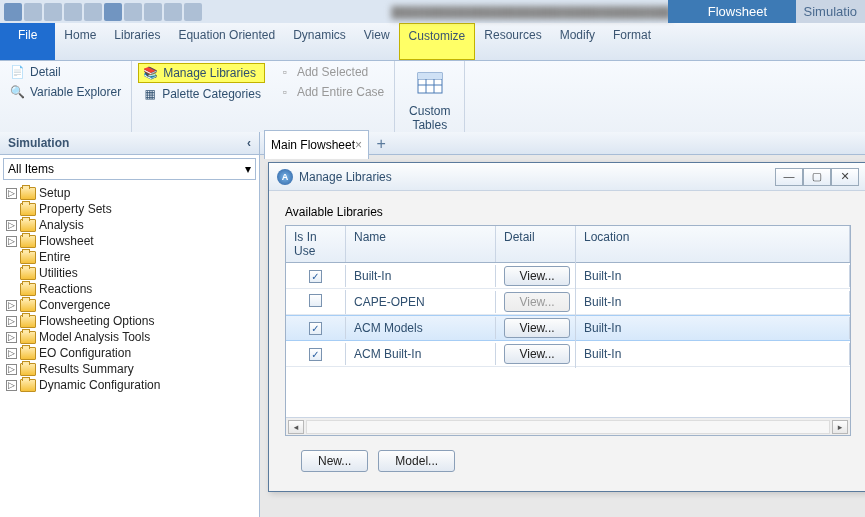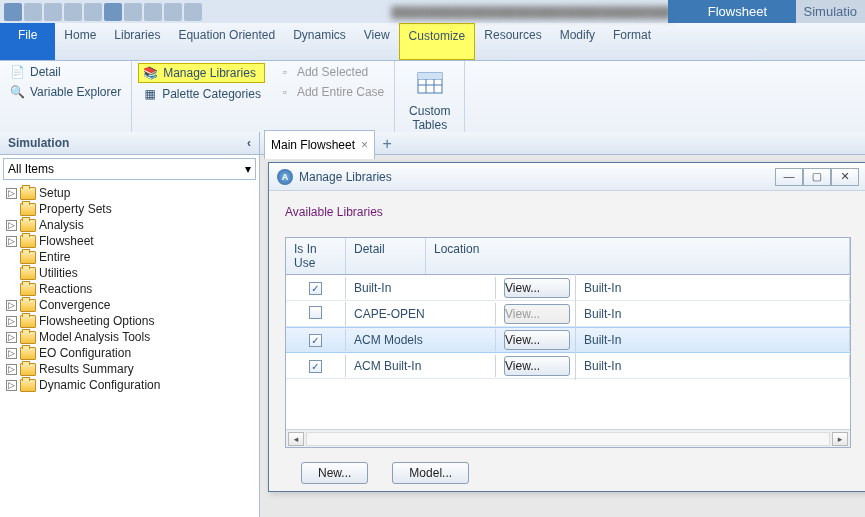--- a/index.html
+++ b/index.html
@@ -31,43 +31,43 @@
 .sidebar-hdr{height:23px;background:linear-gradient(#f2f6fb,#dce6f2);border-bottom:1px solid #a7bcd6;display:flex;align-items:center;padding:0 8px;font-weight:bold;color:#3b5572;justify-content:space-between}
 .combo{height:22px;border:1px solid #a7bcd6;margin:3px;display:flex;align-items:center;padding:0 4px;background:#fff;justify-content:space-between}
 .tree{flex:1;overflow:auto;padding:2px 0}
 .tree-item{display:flex;align-items:center;gap:3px;padding:1px 0 1px 6px;cursor:pointer;color:#222}
 .tree-item .exp{width:11px;height:11px;display:inline-flex;align-items:center;justify-content:center;border:1px solid #888;font-size:9px;line-height:9px;background:#fff;color:#555}
 .tree-item .exp.none{border:none}
 .folder{width:16px;height:13px;background:linear-gradient(#ffe9a8,#f5c13b);border:1px solid #c09020;border-radius:1px;position:relative}
 .folder.open:before{content:"";position:absolute;top:-3px;left:1px;width:6px;height:3px;background:#ffe9a8;border:1px solid #c09020;border-bottom:none}
 .main{flex:1;background:#e8e8e8;position:relative}
 .tabstrip{height:23px;background:linear-gradient(#f2f6fb,#dce6f2);border-bottom:1px solid #a7bcd6;display:flex;align-items:center;padding-left:4px;gap:4px}
-.doc-tab{background:#fff;border:1px solid #a7bcd6;border-bottom:none;padding:14px 6px;display:flex;align-items:center;gap:6px;height:21px;margin-top:2px}
+.doc-tab{background:#fff;border:1px solid #a7bcd6;border-bottom:none;padding:14px 6px;display:flex;align-items:center;height:21px;margin-top:2px}
 .doc-tab .x{color:#888;font-size:12px;cursor:pointer}
 .plus{width:16px;height:16px;font-size:16px;color:#5a7a9c;text-align:center;cursor:pointer}
 .dialog{position:absolute;left:8px;top:30px;width:600px;height:330px;background:#f3f3f3;border:1px solid #5a7a9c;box-shadow:2px 2px 6px rgba(0,0,0,.15)}
 .dlg-title{height:28px;background:linear-gradient(#fdfefe,#e4ecf5);border-bottom:1px solid #c7d3e2;display:flex;align-items:center;padding:0 8px;gap:6px;color:#2f4f6f}
 .dlg-ctrls{margin-left:auto;display:flex;gap:0}
 .dlg-btn{width:28px;height:18px;border:1px solid #9ab;background:linear-gradient(#fff,#e6eef7);text-align:center;line-height:15px;font-size:11px;cursor:pointer;color:#444}
 .dlg-body{padding:14px 16px}
-.dlg-body .lbl{margin-bottom:18px;color:#701a75}
+.dlg-body .lbl{margin-bottom:6px;color:#000000}
 .grid{border:1px solid #9fb2c9;background:#fff}
 .grid-hdr{display:flex;background:linear-gradient(#f7fafd,#e6eef7);border-bottom:1px solid #9fb2c9}
 .gcell{padding:4px 8px;border-right:1px solid #cad5e4;color:#2f4f6f}
 .c1{width:60px}.c2{width:150px}.c3{width:80px}.c4{flex:1}
 .grow{display:flex;border-bottom:1px solid #e2e8f0;align-items:center;height:26px}
 .grow.sel{background:linear-gradient(#eaf3fd,#d6e8fb);border-top:1px solid #a6cdf5;border-bottom:1px solid #a6cdf5}
 .grow .c1{text-align:center}
 .chk{width:13px;height:13px;border:1px solid #7a93b0;background:linear-gradient(#fff,#e6eef7);display:inline-flex;align-items:center;justify-content:center;font-size:10px;color:#2a5fa0}
-.vbtn{width:66px;height:20px;border:1px solid #8a9fb8;background:linear-gradient(#fdfdfd,#e2e9f2);border-radius:3px;line-height:18px;cursor:pointer;color:#222;margin:0 auto}
+.vbtn{width:66px;height:20px;border:1px solid #8a9fb8;background:linear-gradient(#fdfdfd,#e2e9f2);border-radius:3px;text-align:center;line-height:18px;cursor:pointer;color:#222;margin:0 auto}
 .vbtn.dis{color:#999;background:linear-gradient(#f5f5f5,#ececec)}
 .grid-scroll{height:18px;background:#efefef;border-top:1px solid #cad5e4;display:flex;align-items:center;padding:0 2px}
 .sbtn{width:16px;height:14px;border:1px solid #b8b8b8;background:linear-gradient(#fdfdfd,#e8e8e8);text-align:center;font-size:9px;line-height:12px;color:#555}
 .strack{flex:1;margin:0 2px;height:14px;background:#f7f7f7;border:1px solid #ddd;position:relative}
-.dlg-foot{padding:14px 16px 0;display:flex;gap:24px}
+.dlg-foot{padding:14px 16px 0;display:flex;gap:10px}
 .dlg-foot button{padding:3px 16px;border:1px solid #8a9fb8;background:linear-gradient(#fdfdfd,#e2e9f2);border-radius:3px;cursor:pointer;color:#222}
 .app-icon{width:16px;height:16px;background:radial-gradient(circle,#7ab5e8,#2a5fa0);border-radius:50%;display:inline-flex;align-items:center;justify-content:center;color:#fff;font-size:9px;font-weight:bold}
 </style>
 </head>
 <body>
 
 <div class="titlebar">
   <div class="qat">
     <span class="qat-icon blue"></span>
     <span class="qat-icon"></span>
@@ -249,20 +249,21 @@
           <div class="dlg-btn">—</div>
           <div class="dlg-btn">▢</div>
           <div class="dlg-btn">✕</div>
         </div>
       </div>
       <div class="dlg-body">
         <div class="lbl">Available Libraries</div>
         <div class="grid">
           <div class="grid-hdr">
             <div class="gcell c1">Is In Use</div>
+            <div class="gcell c2">Name</div>
             <div class="gcell c3">Detail</div>
             <div class="gcell c4">Location</div>
           </div>
           <div id="gridbody">
               <div class="grow">
                 <div class="gcell c1"><span class="chk">✓</span></div>
                 <div class="gcell c2">Built-In</div>
                 <div class="gcell c3">
                   <div class="vbtn ">View...</div>
                 </div>

